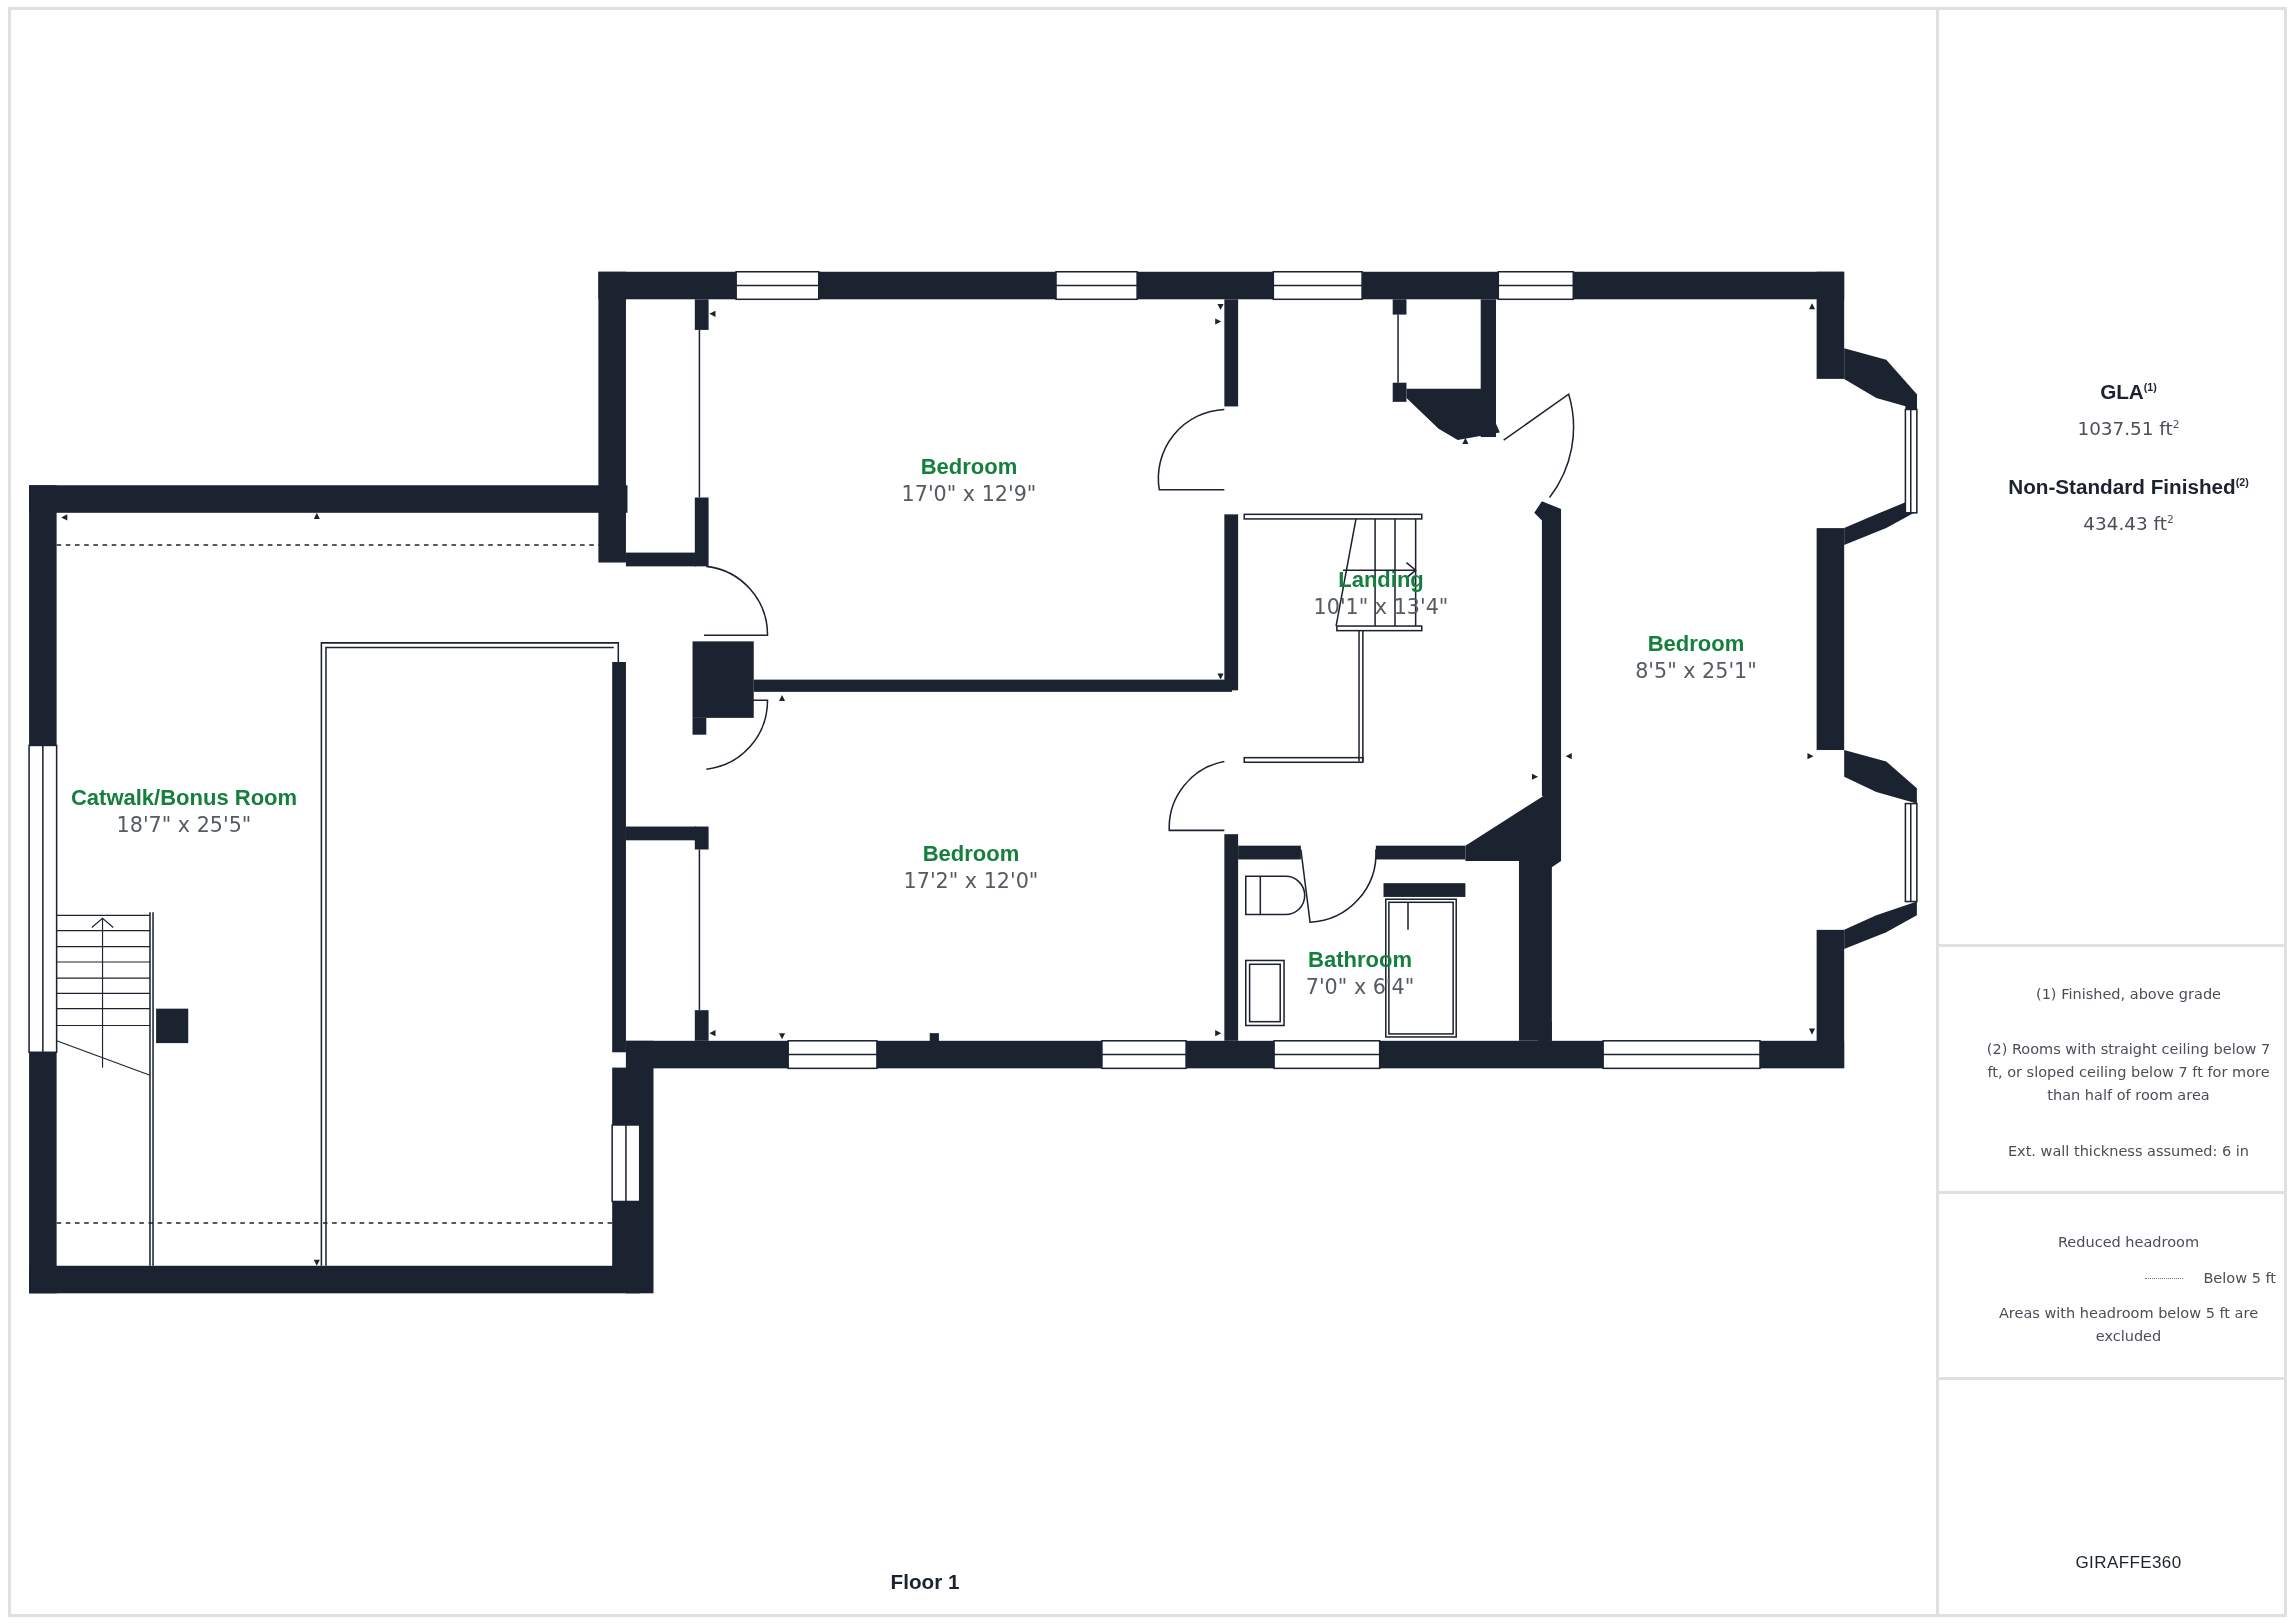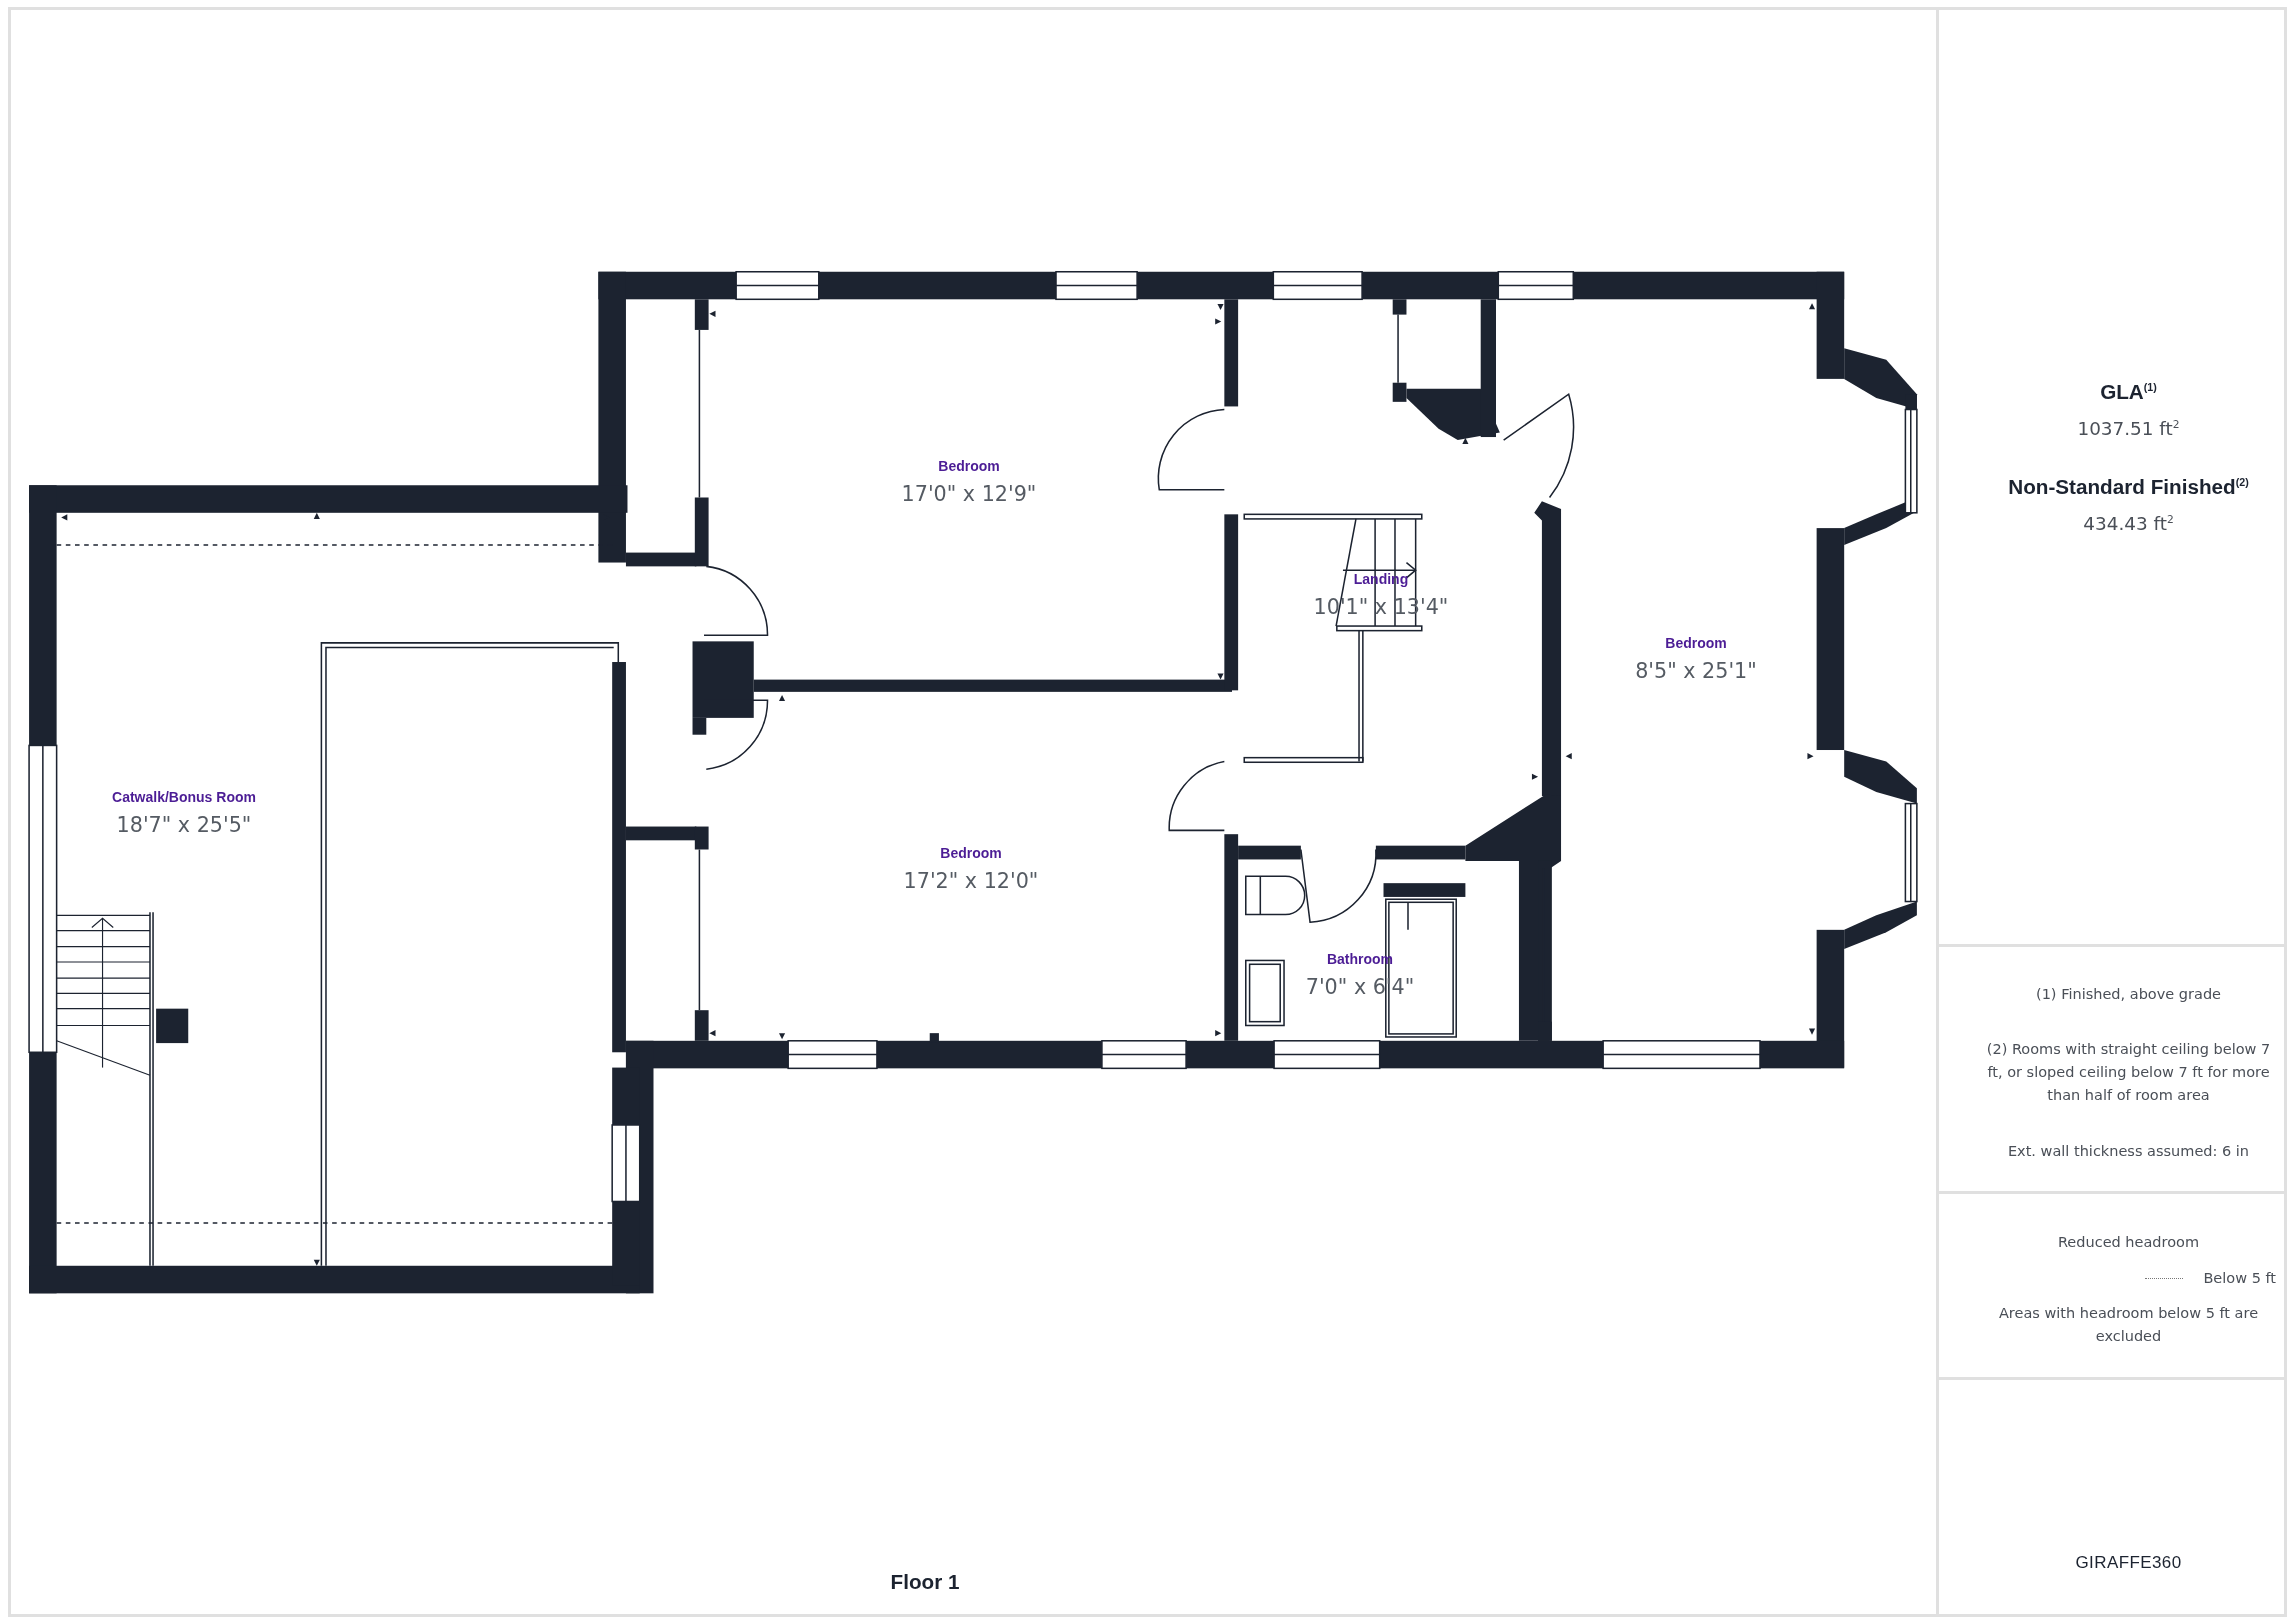--- a/index.html
+++ b/index.html
@@ -15,21 +15,21 @@
   .sb-title sup { font-size:10.7px; }
   .sb-val { font-family:"DejaVu Sans", sans-serif; font-size:18.4px; color:#4a4f57; }
   .sb-val sup { font-size:10.7px; }
   .sb-note { font-family:"DejaVu Sans", sans-serif; font-size:14.5px; line-height:23px; color:#4a4f57;
              padding:0 26px; box-sizing:border-box; }
   .brand { font-family:"Liberation Sans", sans-serif; font-size:17px; color:#1c2330; letter-spacing:0.4px; }
   .brand b { font-weight:normal; }
   .legend-line { display:inline-block; width:38px; border-top:1.5px dotted #777; vertical-align:middle; margin-right:20px; }
   .plan { position:absolute; left:0; top:0; width:1936px; height:1624px; }
   .room-label { position:absolute; text-align:center; transform:translateX(-50%); white-space:nowrap; }
-  .room-name { font-family:"Liberation Sans", sans-serif; font-weight:bold; font-size:14px; color:#4c1d95; line-height:27.5px; }
+  .room-name { font-family:"Liberation Sans", sans-serif; font-weight:bold; font-size:22px; color:#15803d; line-height:27.5px; }
   .room-dim { font-family:"DejaVu Sans", sans-serif; font-size:20.7px; color:#555b63; line-height:27.5px; }
   .floor-label { position:absolute; left:925px; top:1570px; transform:translateX(-50%);
                  font-family:"Liberation Sans", sans-serif; font-weight:bold; font-size:20.7px; color:#1c2330; }
 </style>
 </head>
 <body>
 
 <div class="frame"></div>
 
 <div class="plan">

